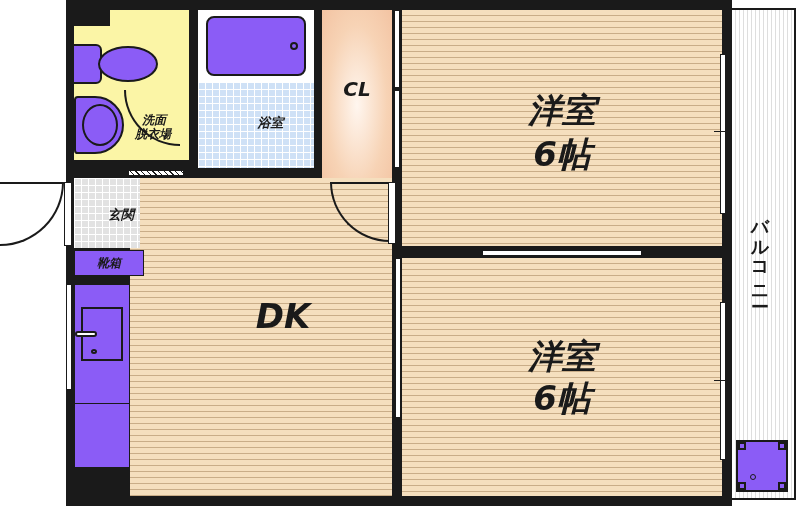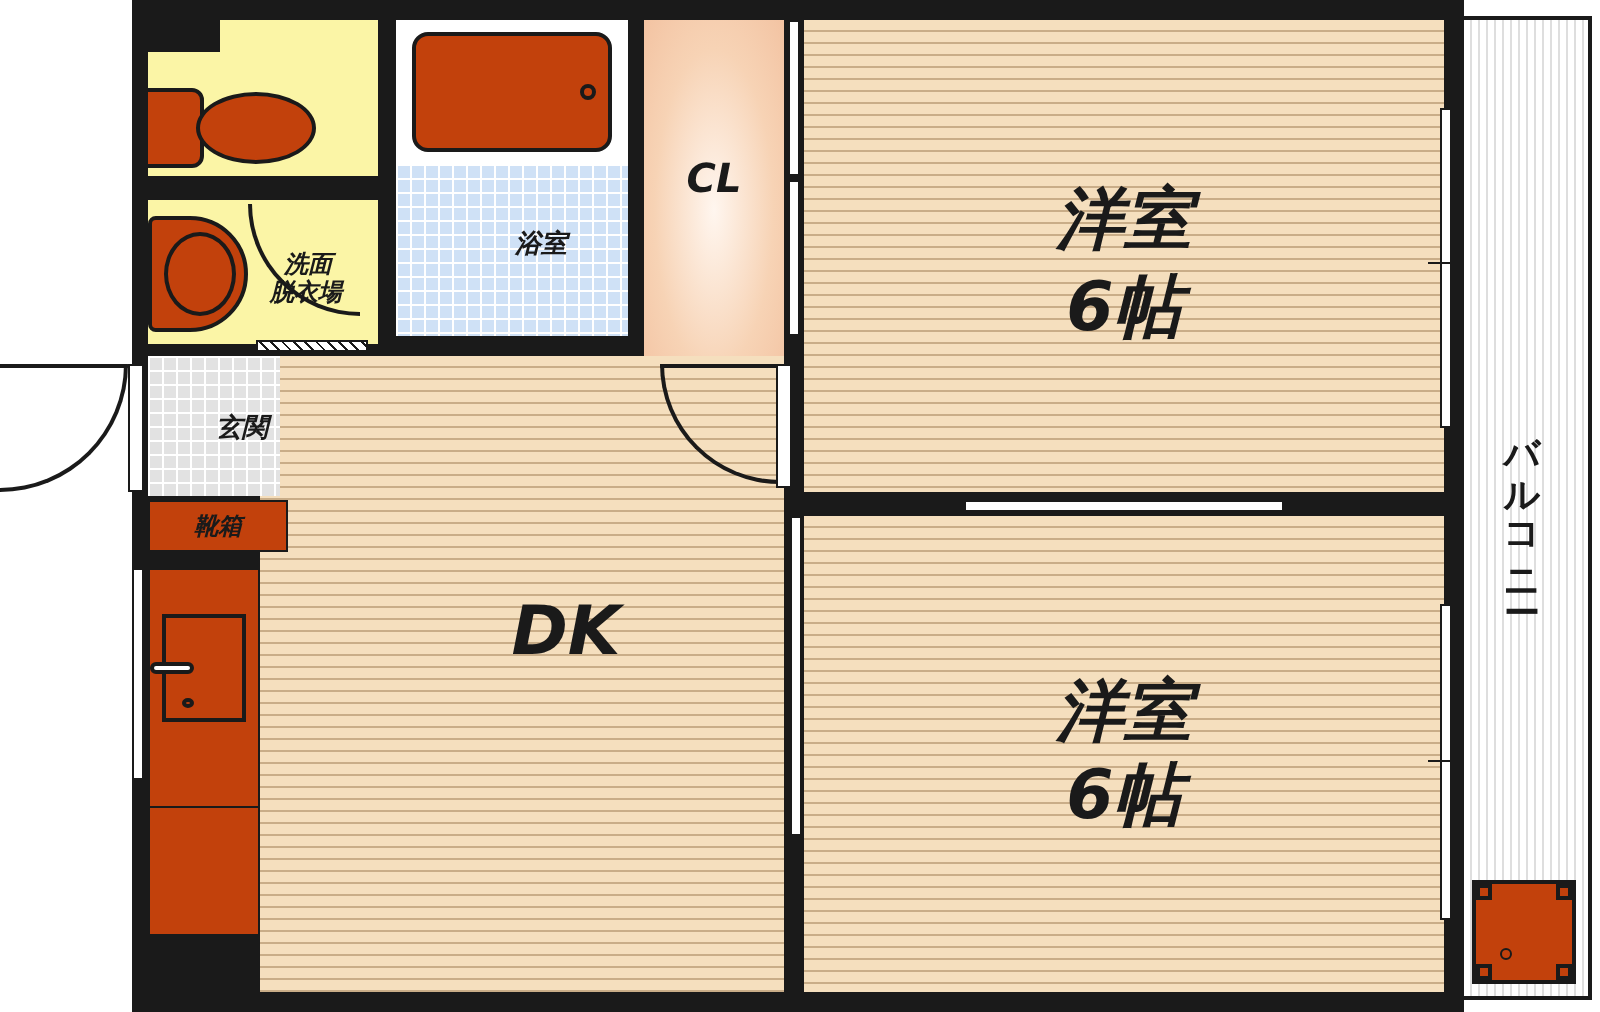--- a/index.html
+++ b/index.html
@@ -20,36 +20,36 @@
   .balcony { background-color: #f6f6f6;
              background-image: repeating-linear-gradient(90deg, #ffffff 0px, #ffffff 3px, #dedede 3px, #dedede 4px);
              border: 2px solid #1a1a1a; }
   .label { font-family: "DejaVu Sans", sans-serif; font-weight: bold; font-style: italic; color: #1a1a1a;
            text-align: center; white-space: nowrap; }
   .big { font-size: 34px; line-height: 40px; font-style: italic; }
   .mid { font-size: 20px; line-height: 22px; }
   .small { font-size: 13px; line-height: 14px; padding-left: 29px; }
   .tiny { font-size: 12px; line-height: 13px; }
   .win { background: #ffffff; border: 1px solid #1a1a1a; }
-  .fixture { background: #c2410c; border: 2px solid #1a1a1a; }
+  .fixture { background: #8b5cf6; border: 2px solid #1a1a1a; }
   .vtext { writing-mode: vertical-rl; text-orientation: upright; font-family: "DejaVu Sans", sans-serif;
            font-weight: bold; font-size: 18px; letter-spacing: 2px; color: #1a1a1a; }
 </style>
 </head>
 <body>
 
 <div class="abs plan"></div>
 
 <div class="abs yellow" style="left:74px;top:10px;width:115px;height:78px;">
   <div class="abs" style="left:0;top:0;width:36px;height:16px;background:#1a1a1a;"></div>
   <div class="abs fixture" style="left:-2px;top:34px;width:30px;height:40px;border-radius:0 6px 6px 0;"></div>
   <div class="abs fixture" style="left:24px;top:36px;width:60px;height:36px;border-radius:50%;"></div>
 </div>
 
-<div class="abs yellow" style="left:74px;top:100px;width:115px;height:72px;">
+<div class="abs yellow" style="left:74px;top:88px;width:115px;height:72px;">
   <div class="abs fixture" style="left:0;top:8px;width:50px;height:58px;border-radius:4px 30px 30px 4px;">
     <div class="abs" style="left:6px;top:6px;width:36px;height:42px;border:2px solid #1a1a1a;border-radius:50%;"></div>
   </div>
   <div class="abs" style="left:50px;top:2px;width:56px;height:56px;border:2px solid #1a1a1a;border-top:none;border-right:none;border-radius:0 0 0 56px;"></div>
   <div class="abs label tiny" style="left:52px;top:26px;width:56px;">洗面</div>
   <div class="abs label tiny" style="left:48px;top:40px;width:62px;">脱衣場</div>
 </div>
 <div class="abs" style="left:128px;top:170px;width:56px;height:6px;background:repeating-linear-gradient(45deg,#fff 0 3px,#1a1a1a 3px 4px);border:1px solid #1a1a1a;"></div>
 
 <div class="abs" style="left:198px;top:10px;width:116px;height:72px;background:#ffffff;">

